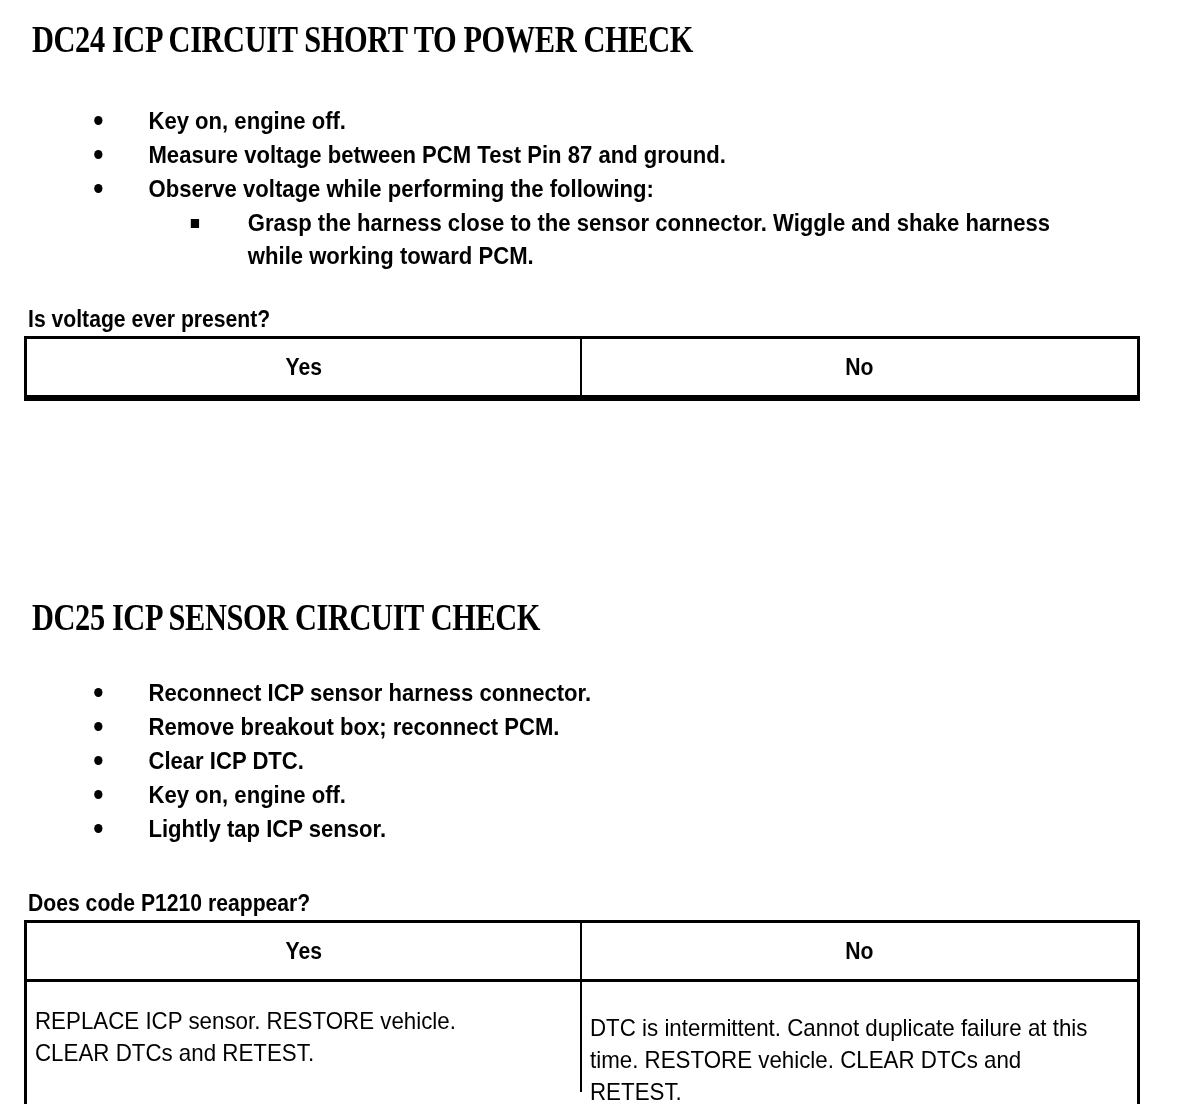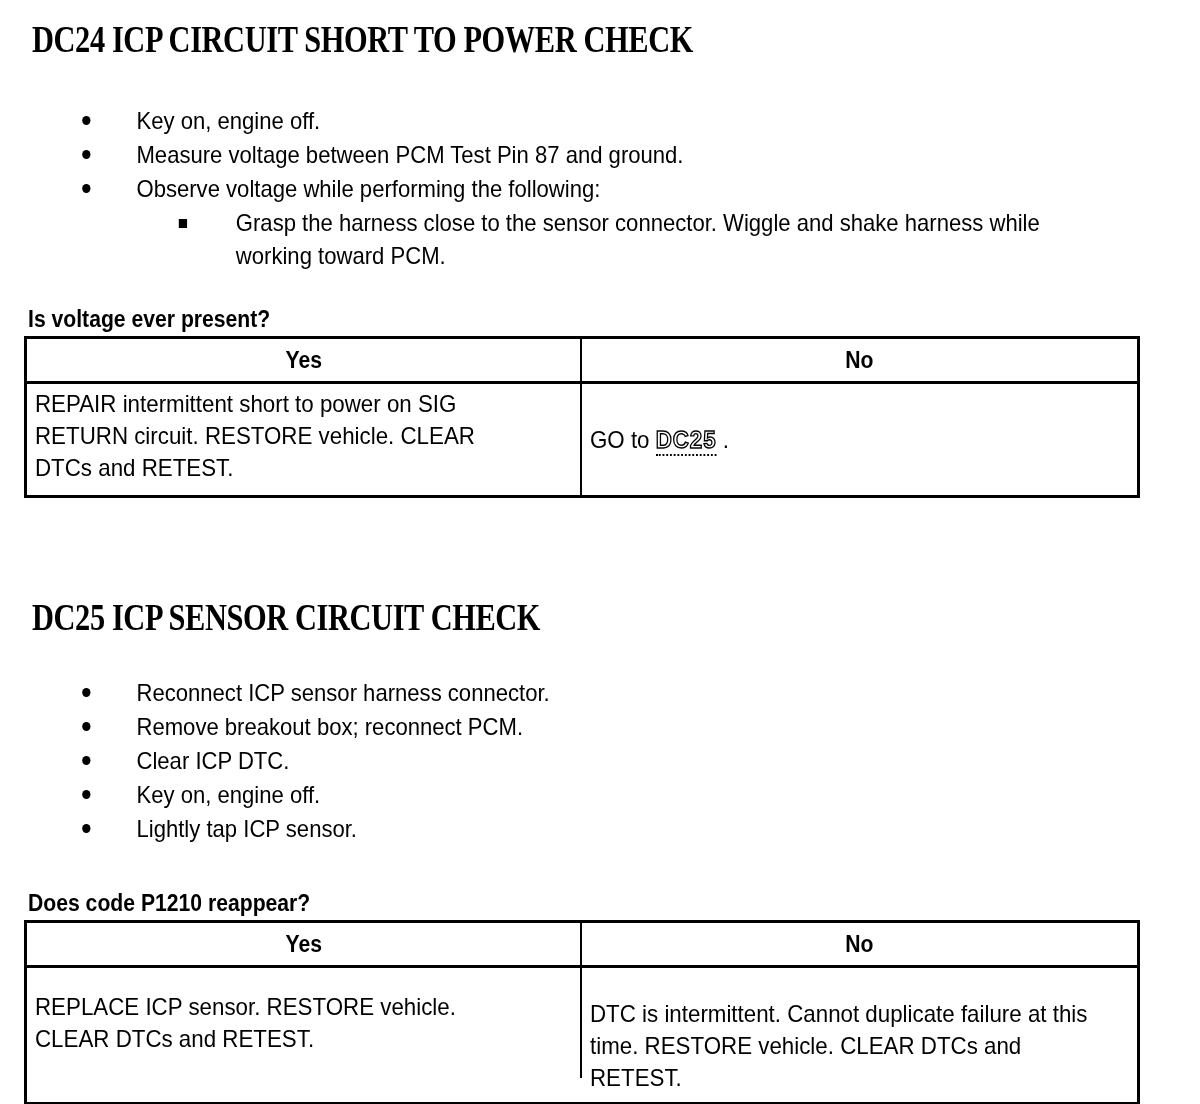--- a/index.html
+++ b/index.html
@@ -33,22 +33,23 @@
     transform: scaleX(0.80);
     transform-origin: left center;
     white-space: nowrap;
   }
   #title-dc24 { top: 18px; }
   #title-dc25 { top: 596px; }
 
   
   .bullet-list {
     position: absolute;
-    left: 4px;
+    left: 16px;
     width: 1180px;
+    font-weight: bold;
   }
   .bullet-row {
     position: relative;
     min-height: 34px;
     font-size: 24px;
     line-height: 33px;
     transform: scaleX(0.92);
     transform-origin: left top;
   }
   .bullet-row .marker {
@@ -136,21 +137,21 @@
     width: 555px;
     flex: 0 0 555px;
     border-right: 2px solid #000;
   }
   .tcell.col-no {
     flex: 1 1 auto;
     border-radius: 19px;
   }
 
   .head .tcell {
-    height: 42px;
+    height: 56px;
     display: flex;
     align-items: center;
     justify-content: center;
   }
   .head .htext {
     font-size: 23px;
     font-weight: bold;
     line-height: 26px;
     transform: scaleX(0.92);
     transform-origin: center center;
@@ -215,28 +216,20 @@
 
   <div class="decision-table" id="table-dc24">
     <div class="trow head">
       <div class="tcell col-yes">
         <span class="htext">Yes</span>
       </div>
       <div class="tcell col-no">
         <span class="htext">No</span>
       </div>
     </div>
-    <div class="trow body">
-      <div class="tcell col-yes">
-        <span class="ctext">REPAIR intermittent short to power on SIG RETURN circuit. RESTORE vehicle. CLEAR DTCs and RETEST.</span>
-      </div>
-      <div class="tcell col-no">
-        <span class="ctext"><span>GO to </span><a class="doclink" href="#">DC25</a><span> .</span></span>
-      </div>
-    </div>
   </div>
 
   <div class="section-title" id="title-dc25">DC25 ICP SENSOR CIRCUIT CHECK</div>
 
   <div class="bullet-list" id="list-dc25">
     <div class="bullet-row lvl1">
       <span class="marker"><span class="dot"></span></span>
       <span class="btext">Reconnect ICP sensor harness connector.</span>
     </div>
     <div class="bullet-row lvl1">

